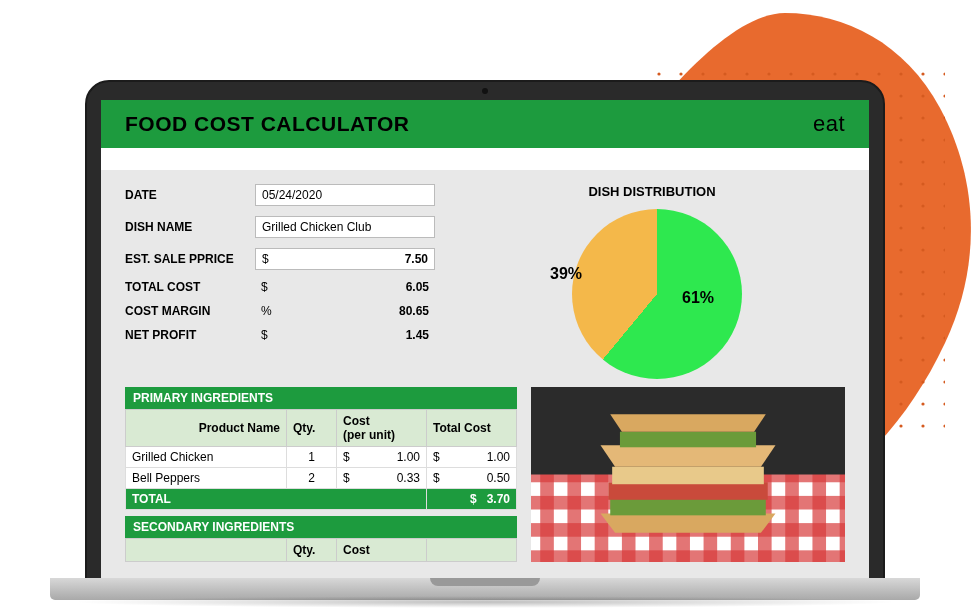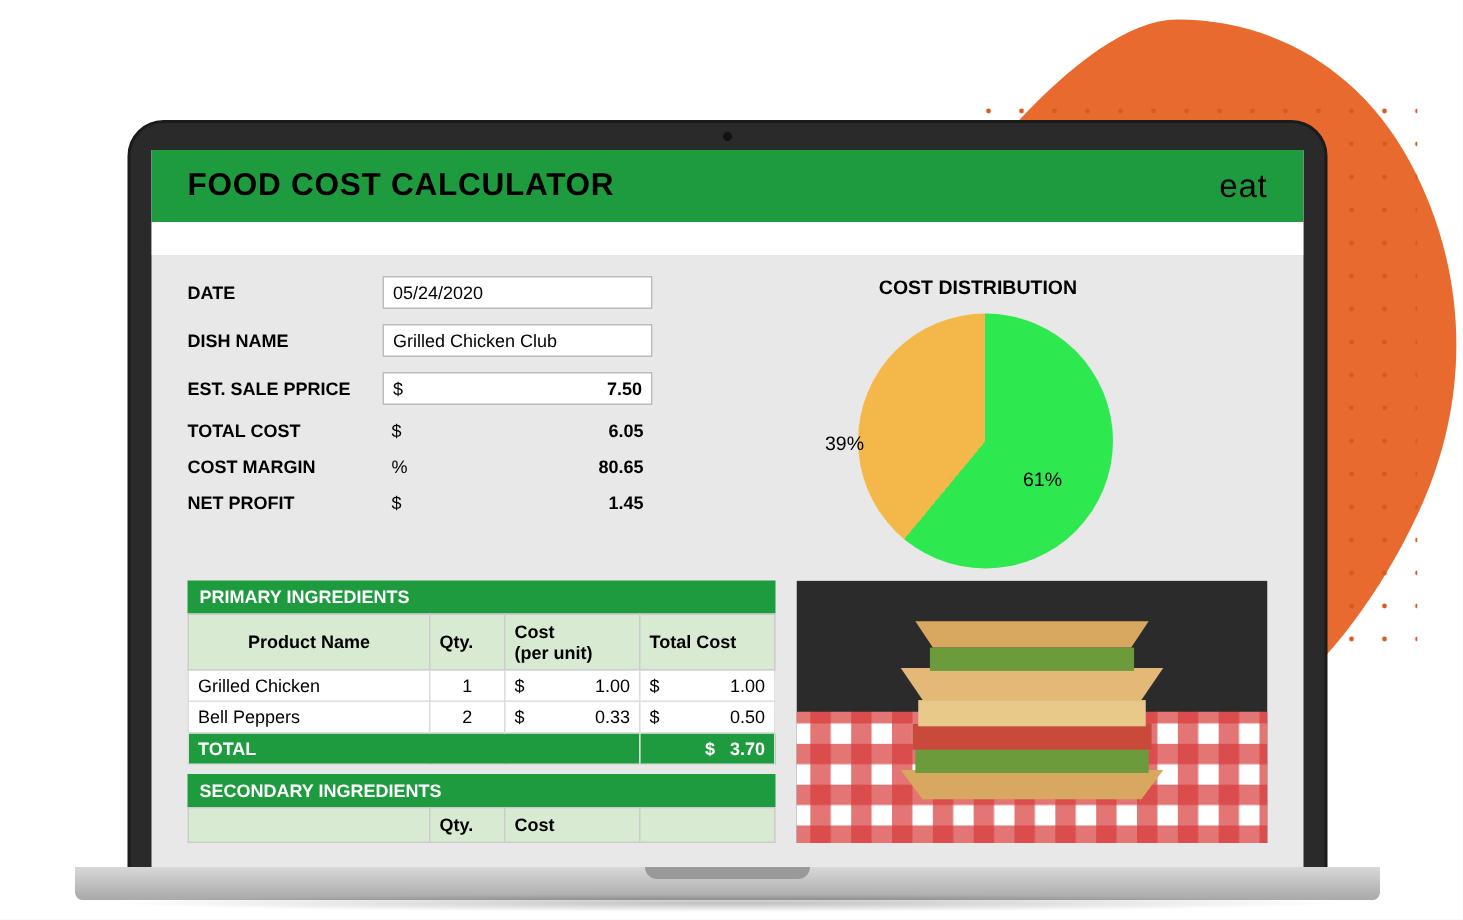--- a/index.html
+++ b/index.html
@@ -25,27 +25,27 @@
   .lrow { display: flex; align-items: center; margin-bottom: 10px; }
   .llabel { width: 130px; font-weight: 700; font-size: 12px; }
   .lfield { width: 180px; height: 22px; border: 1px solid #bbb; background: #fff; display: flex; align-items: center; padding: 0 6px; font-size: 12px; }
   .lfield.split { justify-content: space-between; }
   .readval { width: 180px; display: flex; justify-content: space-between; font-size: 12px; font-weight: 700; padding: 0 6px; }
   .readval span:first-child { font-weight: 400; }
   .right-col { flex: 1; position: relative; }
   .cd-title { font-weight: 800; font-size: 13px; text-align: center; margin-bottom: 10px; }
   .pie-wrap { position: relative; width: 220px; height: 170px; margin: 0 auto; }
   .pie { width: 170px; height: 170px; border-radius: 50%; margin-left: 30px; }
-  .pie-label { position: absolute; font-size: 13px; font-weight: 400; margin-top: 23px; }
+  .pie-label { position: absolute; font-size: 16px; font-weight: 700; }
   .tables-area { display: flex; padding: 8px 24px 0 24px; gap: 14px; }
   .tbl-col { width: 392px; }
   .sect-bar { background: #1d9b3e; color: #fff; font-weight: 800; font-size: 12px; padding: 4px 8px; }
   table.ingr { width: 100%; border-collapse: collapse; font-size: 12px; }
   table.ingr th { background: #d9ead3; font-weight: 600; padding: 4px 6px; text-align: left; border: 1px solid #ccc; }
-  table.ingr th:first-child { text-align: center; }
+  table.ingr th:first-child { text-align: right; }
   table.ingr td { background: #fff; border: 1px solid #ddd; padding: 3px 6px; }
   table.ingr td.num { text-align: right; }
   table.ingr td.ctr { text-align: center; }
   .totalrow td { background: #1d9b3e !important; color: #fff; font-weight: 800; }
   .food-photo { flex: 1; position: relative; }
   .photo-box { position: absolute; left: 0; right: 0; top: 0; bottom: 0; overflow: hidden; }
   .curr-split { display: flex; justify-content: space-between; width: 60px; }
 </style>
 </head>
 <body>
@@ -121,21 +121,21 @@
             <div class="lrow">
               <div class="llabel">NET PROFIT</div>
               <div class="readval">
                 <span>$</span>
                 <span>1.45</span>
               </div>
             </div>
           </div>
 
           <div class="right-col">
-            <div class="cd-title">COST DISTRIBUTION</div>
+            <div class="cd-title">DISH DISTRIBUTION</div>
             <div class="pie-wrap">
               <div class="pie" id="pie" style="background: conic-gradient(rgb(46, 232, 79) 0deg, rgb(46, 232, 79) 61%, rgb(244, 184, 74) 61%, rgb(244, 184, 74) 100%);"></div>
               <div class="pie-label" id="plabel0" style="left:8px; top:56px;">39%</div>
               <div class="pie-label" id="plabel1" style="left:140px; top:80px;">61%</div>
             </div>
           </div>
         </div>
 
         <div class="tables-area">
           <div class="tbl-col">

